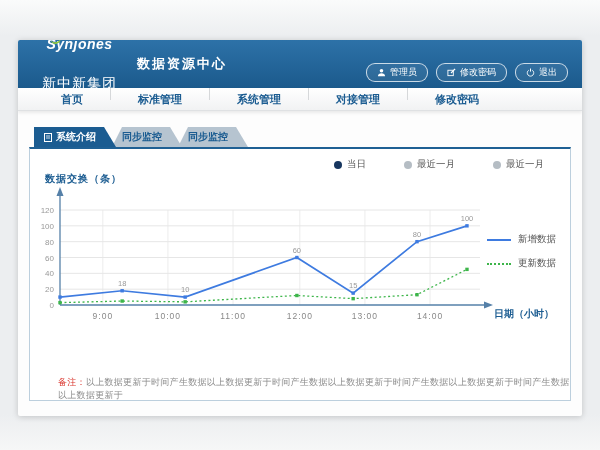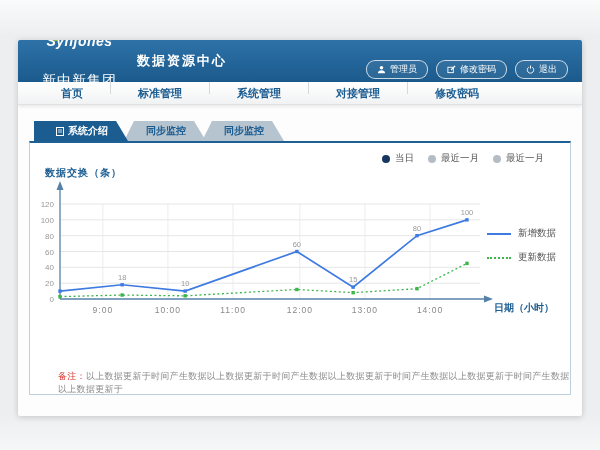--- a/index.html
+++ b/index.html
@@ -1,46 +1,46 @@
 <!DOCTYPE html>
 <html><head>
 <meta charset="utf-8">
 <style>
   * { margin:0; padding:0; box-sizing:border-box; }
   body { font-family:"Liberation Sans", sans-serif; background:#f0f1f2; }
   .canvas { position:relative; width:600px; height:450px; background:linear-gradient(#fafbfb,#eceef0 8%,#eceef0 92%,#f6f7f7); overflow:hidden; }
   .app { position:absolute; left:18px; top:40px; width:564px; height:376px; background:#fdfdfd; box-shadow:0 1px 6px rgba(0,0,0,.18); border-radius:2px; overflow:hidden; }
 
   
-  .hdr { position:relative; height:42px; background:linear-gradient(#2d72a8,#1b5a8c); display:flex; align-items:center; }
+  .hdr { position:relative; height:48px; background:linear-gradient(#2d72a8,#1b5a8c); display:flex; align-items:center; }
   .logo { margin-left:24px; color:#fff; text-align:center; line-height:1.05; position:relative; }
   .logo-top { font-size:14px; font-weight:bold; letter-spacing:.5px; font-style:italic; }
   .logo-accent { position:absolute; left:9px; top:2px; width:10px; height:5px; border-bottom:2px solid #8dc63f; border-radius:0 0 8px 8px; transform:rotate(-12deg); }
   .logo-sub { font-size:14px; font-weight:normal; letter-spacing:1px;margin-top:24px; }
   .app-title { margin-left:20px; color:#fff; font-size:13px; font-weight:bold; letter-spacing:2px; }
   .hdr-actions { position:absolute; right:14px; top:8px; height:100%; display:flex; align-items:center; gap:8px; }
   .pill { display:flex; align-items:center; gap:4px; padding:2px 10px; font-size:9px; color:#fff; background:rgba(255,255,255,.07); border:1px solid rgba(255,255,255,.75); border-radius:9px; cursor:pointer; font-family:inherit; }
   .pill svg { display:block; }
 
   
   .nav { height:23px; background:linear-gradient(#ffffff,#f1f2f3); border-bottom:1px solid #dfe1e3; box-shadow:0 2px 3px rgba(0,0,0,.08); display:flex; padding-left:16px; position:relative; z-index:2; }
   .nav a { color:#1b5c91; font-size:11px; font-weight:bold; text-decoration:none; padding:0 27px; line-height:23px; }
   .nav .sep { width:1px; height:12px; background:#d6d8da; }
 
   
   .content { padding:16px 11px 0; background:#fdfdfd; }
   .tab-row { display:flex; margin-left:5px; height:20px; }
-  .tab { height:20px; line-height:20px; padding:0 20px 0 22px; font-size:10px; font-weight:bold; color:#1b5c91; background:#b6c4d0; clip-path:polygon(10px 0, calc(100% - 12px) 0, 100% 100%, 0 100%); margin-right:-4px; cursor:pointer; display:flex; align-items:center; gap:4px; }
+  .tab { height:20px; line-height:20px; padding:0 20px 0 10px; font-size:10px; font-weight:bold; color:#1b5c91; background:#b6c4d0; clip-path:polygon(10px 0, calc(100% - 12px) 0, 100% 100%, 0 100%); margin-right:-4px; cursor:pointer; display:flex; align-items:center; gap:4px; }
   .tab.first { clip-path:polygon(0 0, calc(100% - 12px) 0, 100% 100%, 0 100%); }
   .tab.active { background:#1b5c91; color:#fff; z-index:1; }
   .tab-icon { display:flex; }
 
   .panel { position:relative; height:254px; background:#fff; border:1px solid #bccfdd; border-top:2px solid #1f6094; }
 
-  .radio-row { position:absolute; top:9px; right:26px; display:flex; gap:14px; font-size:9.5px; color:#555; }
+  .radio-row { position:absolute; top:9px; right:26px; display:flex; gap:38px; font-size:9.5px; color:#555; }
   .radio-item { display:flex; align-items:center; gap:5px; cursor:pointer; }
   .dot { width:8px; height:8px; border-radius:50%; background:#b5bdc4; }
   .dot.sel { background:#17365f; }
 
   .ylabel { position:absolute; left:15px; top:23px; font-size:10px; font-weight:bold; color:#1b5c91; letter-spacing:1px; }
   #chart { position:absolute; left:0; top:30px; }
   .xlabel { position:absolute; right:16px; top:158px; font-size:10px; font-weight:bold; color:#1b5c91; }
 
   .legend { position:absolute; right:14px; top:84px; display:flex; flex-direction:column; gap:11px; }
   .legend-row { display:flex; align-items:center; gap:7px; font-size:9.5px; color:#555;text-align:center; }

